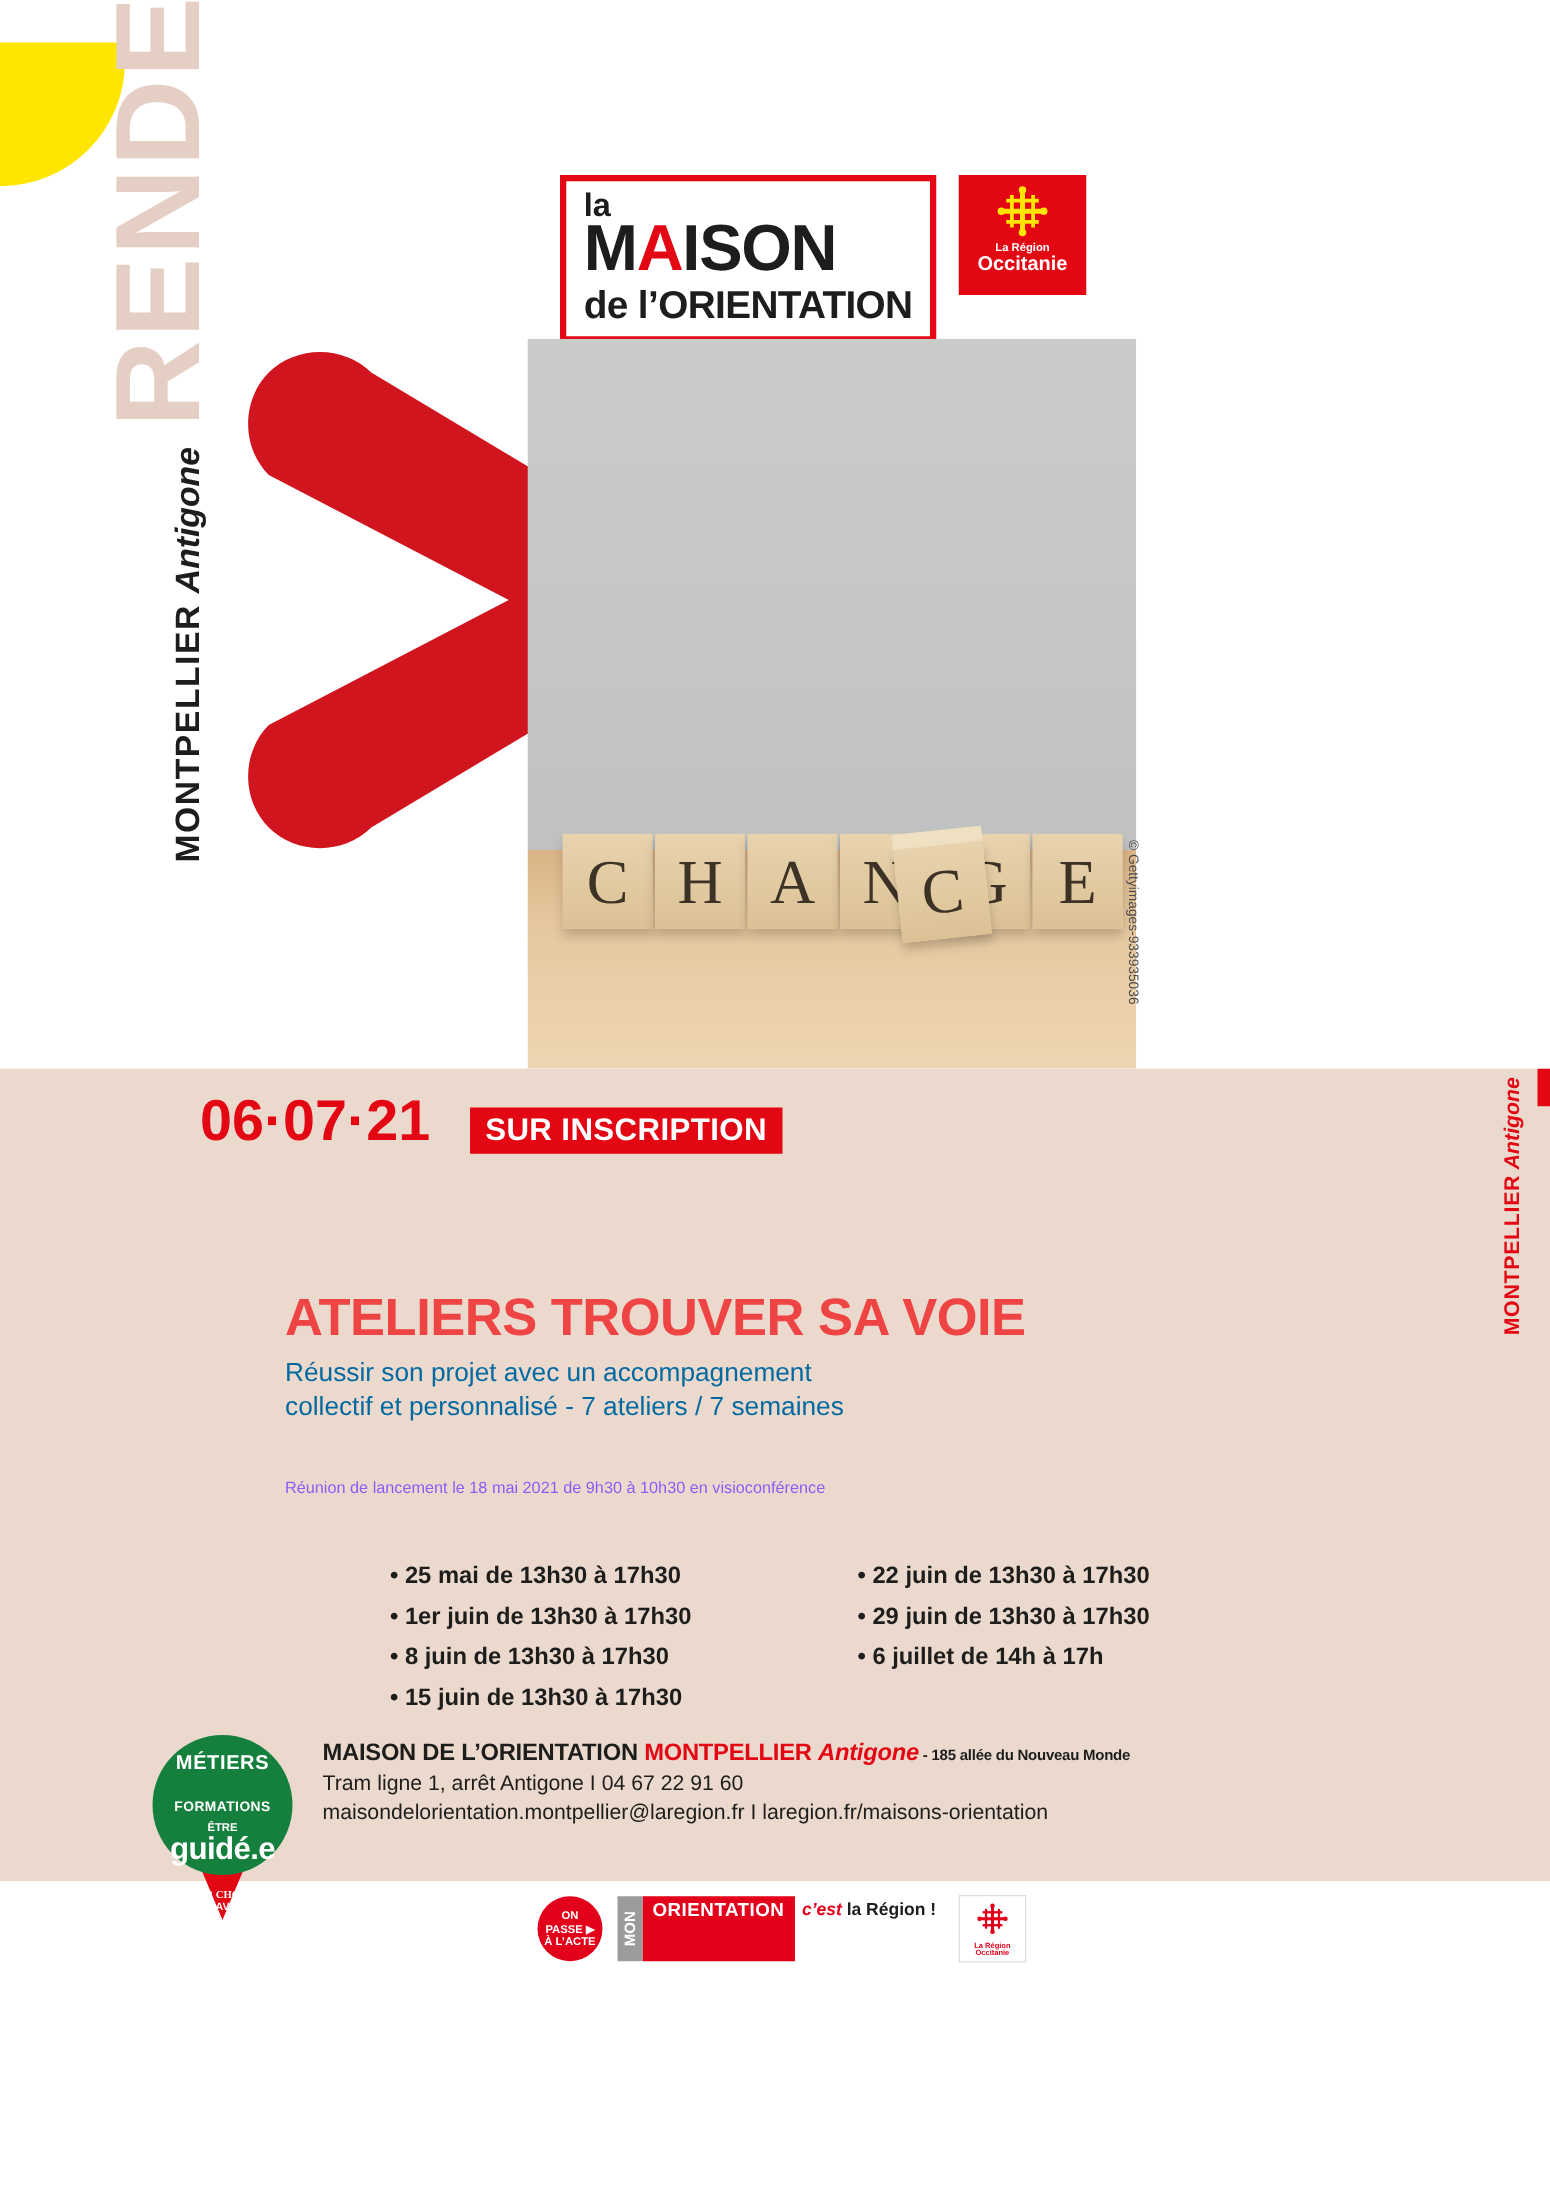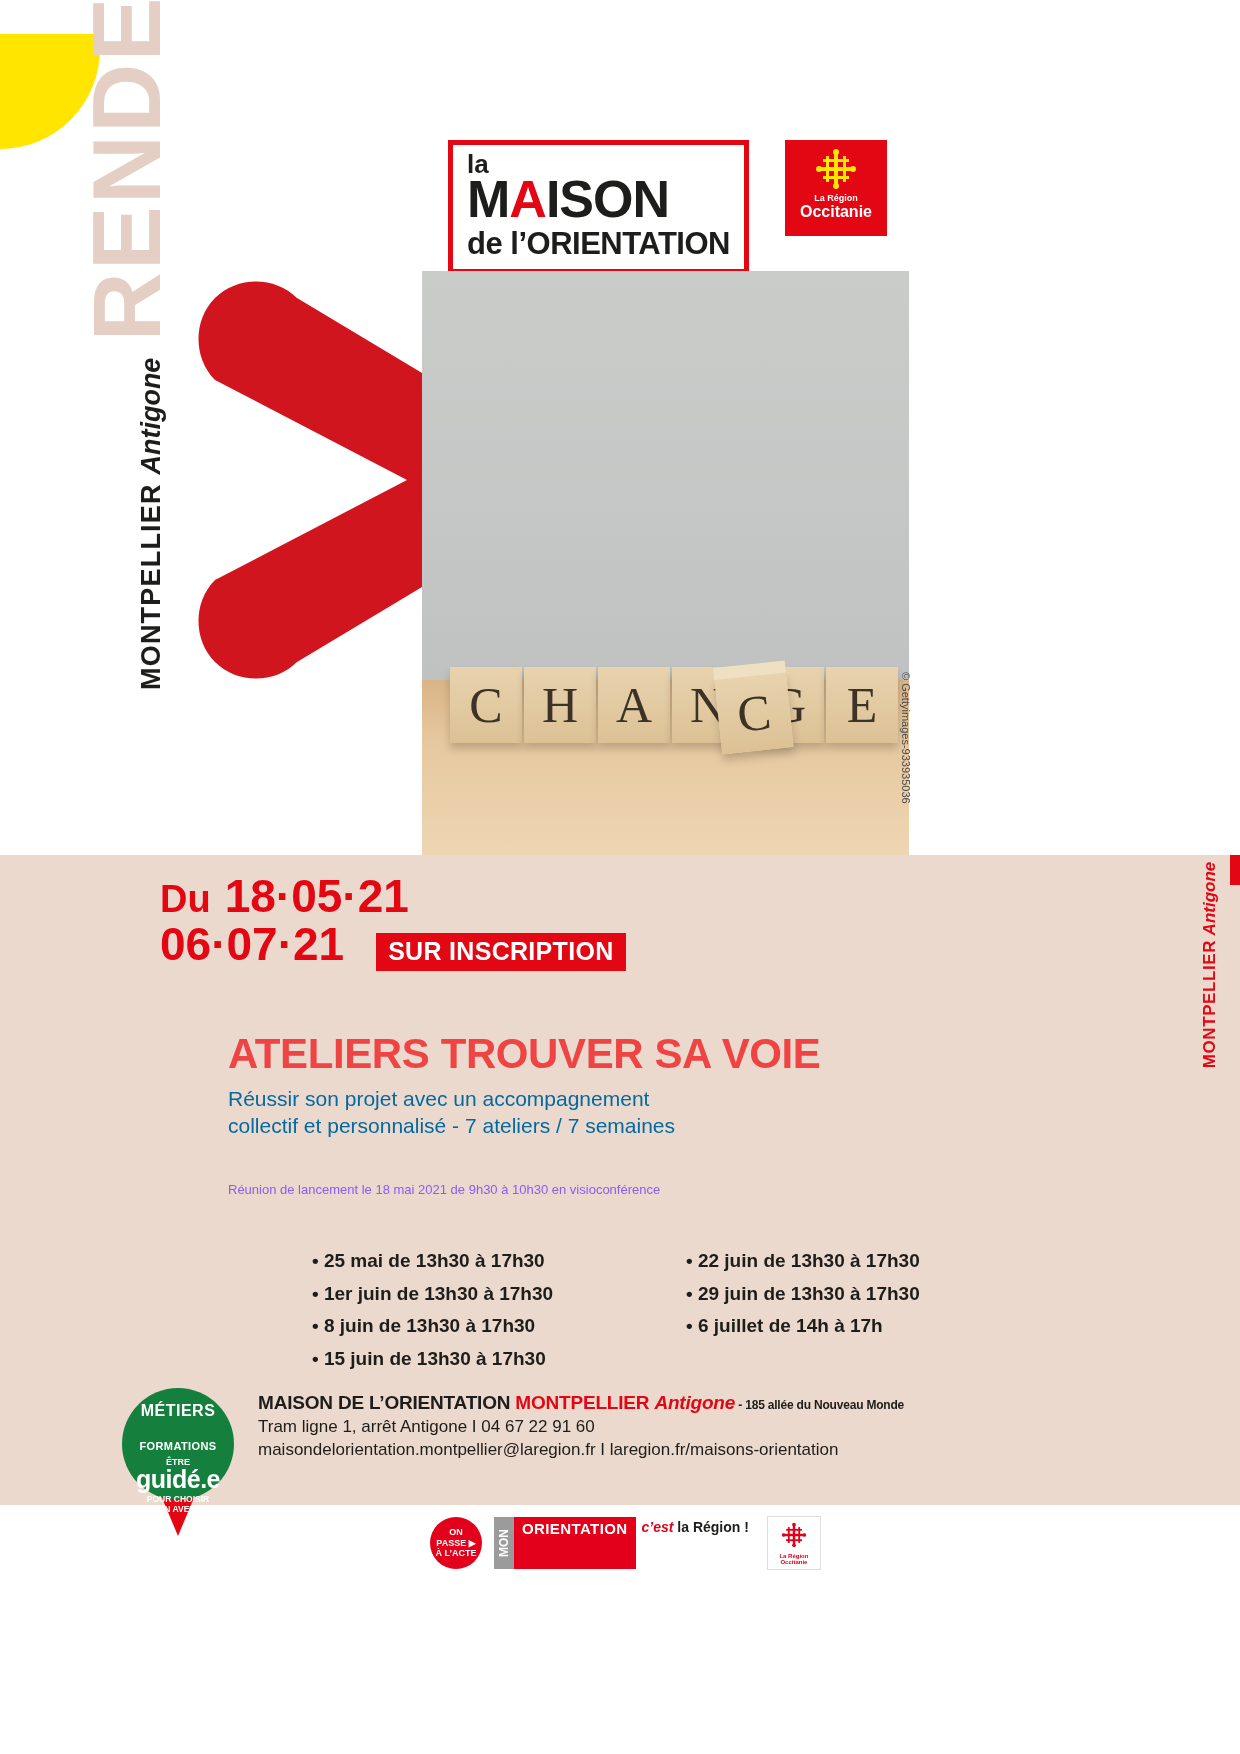--- a/index.html
+++ b/index.html
@@ -83,21 +83,21 @@
     height: 400px;
   }
 
   
   .logo-block {
     position: absolute;
     left: 448px;
     top: 140px;
     display: flex;
     align-items: flex-start;
-    gap: 36px;
+    gap: 18px;
   }
   .mdo-logo {
     border: 5px solid #e30613;
     padding: 6px 14px 8px 14px;
     position: relative;
   }
   .mdo-la {
     font-size: 26px;
     font-weight: bold;
     color: #1d1d1b;
@@ -360,21 +360,21 @@
     left: 30px; top: 86px;
     width: 0; height: 0;
     border-left: 26px solid transparent;
     border-right: 26px solid transparent;
     border-top: 62px solid #e30613;
   }
   .pin-l1 { font-size: 16px; font-weight: bold; letter-spacing: 0.5px; margin-top: 14px;}
   .pin-l2 { font-size: 11px; font-weight: bold; letter-spacing: 0.4px; margin-top: 20px;}
   .pin-l3 { font-size: 9px; font-weight: bold; margin-top: 5px;}
   .pin-l4 { font-size: 25px; font-weight: bold; line-height: 1; letter-spacing: -0.5px;}
-  .pin-l5 { font-size: 8.5px; font-weight: bold; margin-top: 2px;}
+  .pin-l5 { font-size: 8.5px; font-weight: bold; margin-top: 18px; font-family: Liberation Serif, serif;}
   .pin-l6 { font-size: 8.5px; font-weight: bold;}
 
   .addr {
     position: absolute;
     left: 258px;
     top: 1392px;
     color: #1d1d1b;
   }
   .addr-line1 {
     font-size: 19px;
@@ -544,24 +544,20 @@
   <div class="side-tab">
     <div class="redbar"></div>
     <div class="side-vert-wrap">
       <span>MONTPELLIER</span>
       <span class="ital">Antigone</span>
     </div>
   </div>
 
   <div class="dates">
     <div class="date-row">
-      <span class="du">Du</span>
-      <span class="date-num">18·05·21</span>
-    </div>
-    <div class="date-row">
       <span class="date-num">06·07·21</span>
       <span class="insc">SUR INSCRIPTION</span>
     </div>
   </div>
 
   <div class="title-main">ATELIERS TROUVER SA VOIE</div>
   <div class="subtitle">
     <div>Réussir son projet avec un accompagnement</div>
     <div>collectif et personnalisé - 7 ateliers / 7 semaines</div>
   </div>

